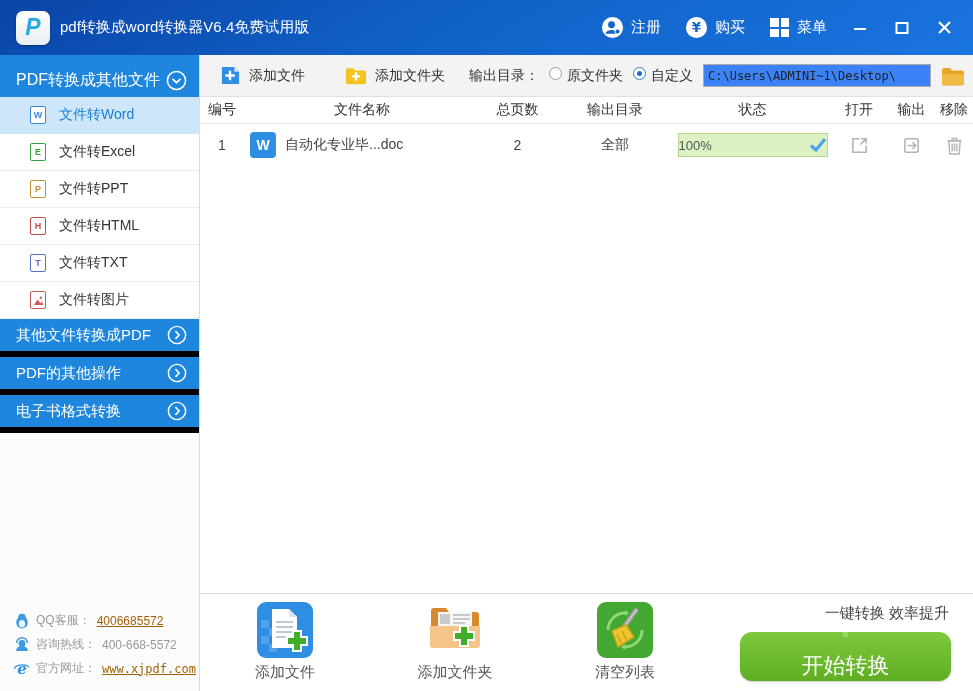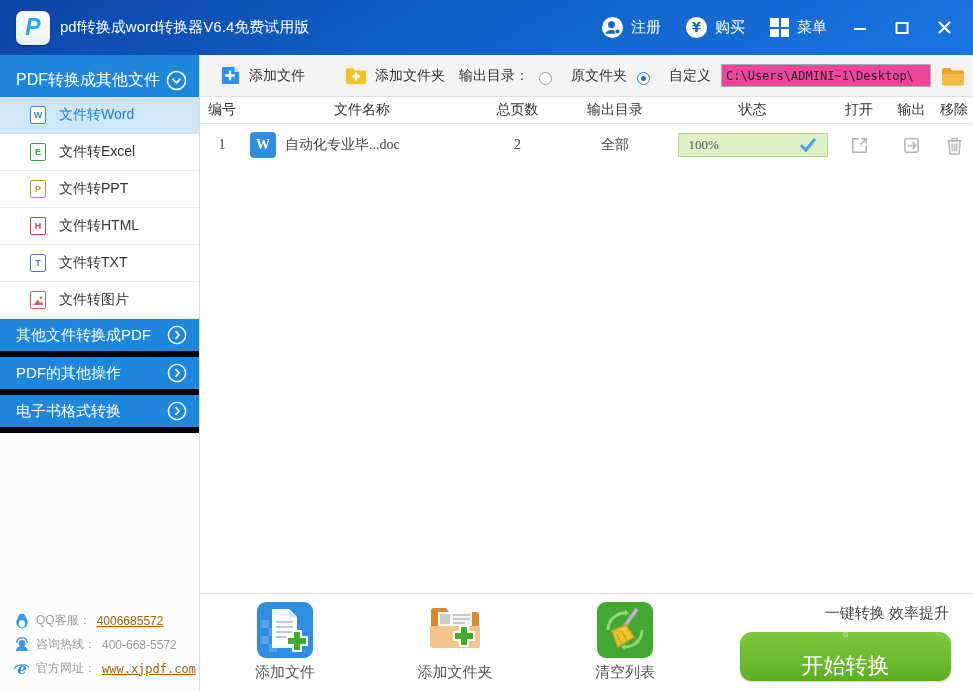--- a/index.html
+++ b/index.html
@@ -34,37 +34,37 @@
   .contact .crow { display:flex; align-items:center; gap:6px; white-space:nowrap; }
   .contact a { color:#a16207; }
   .mono { font-family:"DejaVu Sans Mono", monospace; }
 
   
   .main { flex:1; display:flex; flex-direction:column; min-width:0; background:#fff; }
   .toolbar { height:42px; flex:0 0 42px; background:#f3f3f3; border-bottom:1px solid #e0e0e0; display:flex; align-items:center; padding:0 8px 0 14px; font-size:14px; color:#333; }
   .tool-btn { display:flex; align-items:center; gap:8px; cursor:pointer; padding:4px 6px; }
   .tool-btn + .tool-btn { margin-left:28px; }
   .out-label { margin-left:auto; color:#333; }
-  .radio { display:flex; align-items:flex-end; gap:19px; margin-left:10px; cursor:pointer; color:#333; }
+  .radio { display:flex; align-items:flex-start; gap:5px; margin-left:10px; cursor:pointer; color:#333; }
   .radio .dot { width:13px; height:13px; border-radius:50%; border:1px solid #9a9a9a; background:#fff; position:relative; }
   .radio.checked .dot { border-color:#2a7fd0; }
   .radio.checked .dot::after { content:""; position:absolute; left:3px; top:3px; width:5px; height:5px; border-radius:50%; background:#1a6fd0; }
-  .path-input { margin-left:10px; width:210px; height:23px; border:1px solid #ababab; background:#ec4899; font-family:"DejaVu Sans Mono", monospace; font-size:12px; padding:0 4px; color:#222; }
+  .path-input { margin-left:10px; width:228px; height:23px; border:1px solid #ababab; background:#3b82f6; font-family:"DejaVu Sans Mono", monospace; font-size:12px; padding:0 4px; color:#222; }
   .browse { margin-left:10px; cursor:pointer; display:flex; }
 
   
-  .grid { display:grid; grid-template-columns:44px 236px 75px 120px 155px 58px 47px 38px; align-items:center;font-family:Liberation Serif, serif; }
+  .grid { display:grid; grid-template-columns:44px 236px 75px 120px 155px 58px 47px 38px; align-items:center; }
   .t-head { height:27px; flex:0 0 27px; border-bottom:1px solid #e5e5e5; font-size:14px; color:#333; }
   .t-head > div { text-align:center; }
   .t-head .h-name { text-align:center; }
   .t-row { height:42px; flex:0 0 42px; font-size:14px; color:#444; }
   .c-center { text-align:center; }
   .c-name { display:flex; align-items:center; gap:9px; padding-left:6px; }
   .wdoc { width:26px; height:26px; border-radius:4px; background:#2e8ee2; color:#fff; font-weight:bold; font-size:14px; display:flex; align-items:center; justify-content:center; }
-  .progress { width:150px; height:24px; margin:0 auto; background:#ddf2c4; border:1px solid #b6d88c; display:flex; align-items:center; padding:0 10px; font-size:13px; color:#555; }
+  .progress { width:150px; height:24px; margin:0 auto; background:#ddf2c4; border:1px solid #b6d88c; display:flex; align-items:center; padding:0 0; font-size:13px; color:#555; }
   .progress .pct { flex:1; }
   .row-ic { display:flex; justify-content:center; cursor:pointer; }
   .empty-area { flex:1; }
 
   
   .footer { flex:0 0 98px; border-top:1px solid #ddd; display:flex; align-items:flex-start; padding:7px 22px 0 25px; }
   .big-action { width:120px; display:flex; flex-direction:column; align-items:center; gap:4px; cursor:pointer; margin-right:50px; }
   .big-action .blabel { font-size:15px; color:#555; }
   .foot-right { margin-left:auto; display:flex; flex-direction:column; align-items:flex-end; }
   .slogan { font-size:15px; color:#444; margin:3px 2px 9px 0; }

